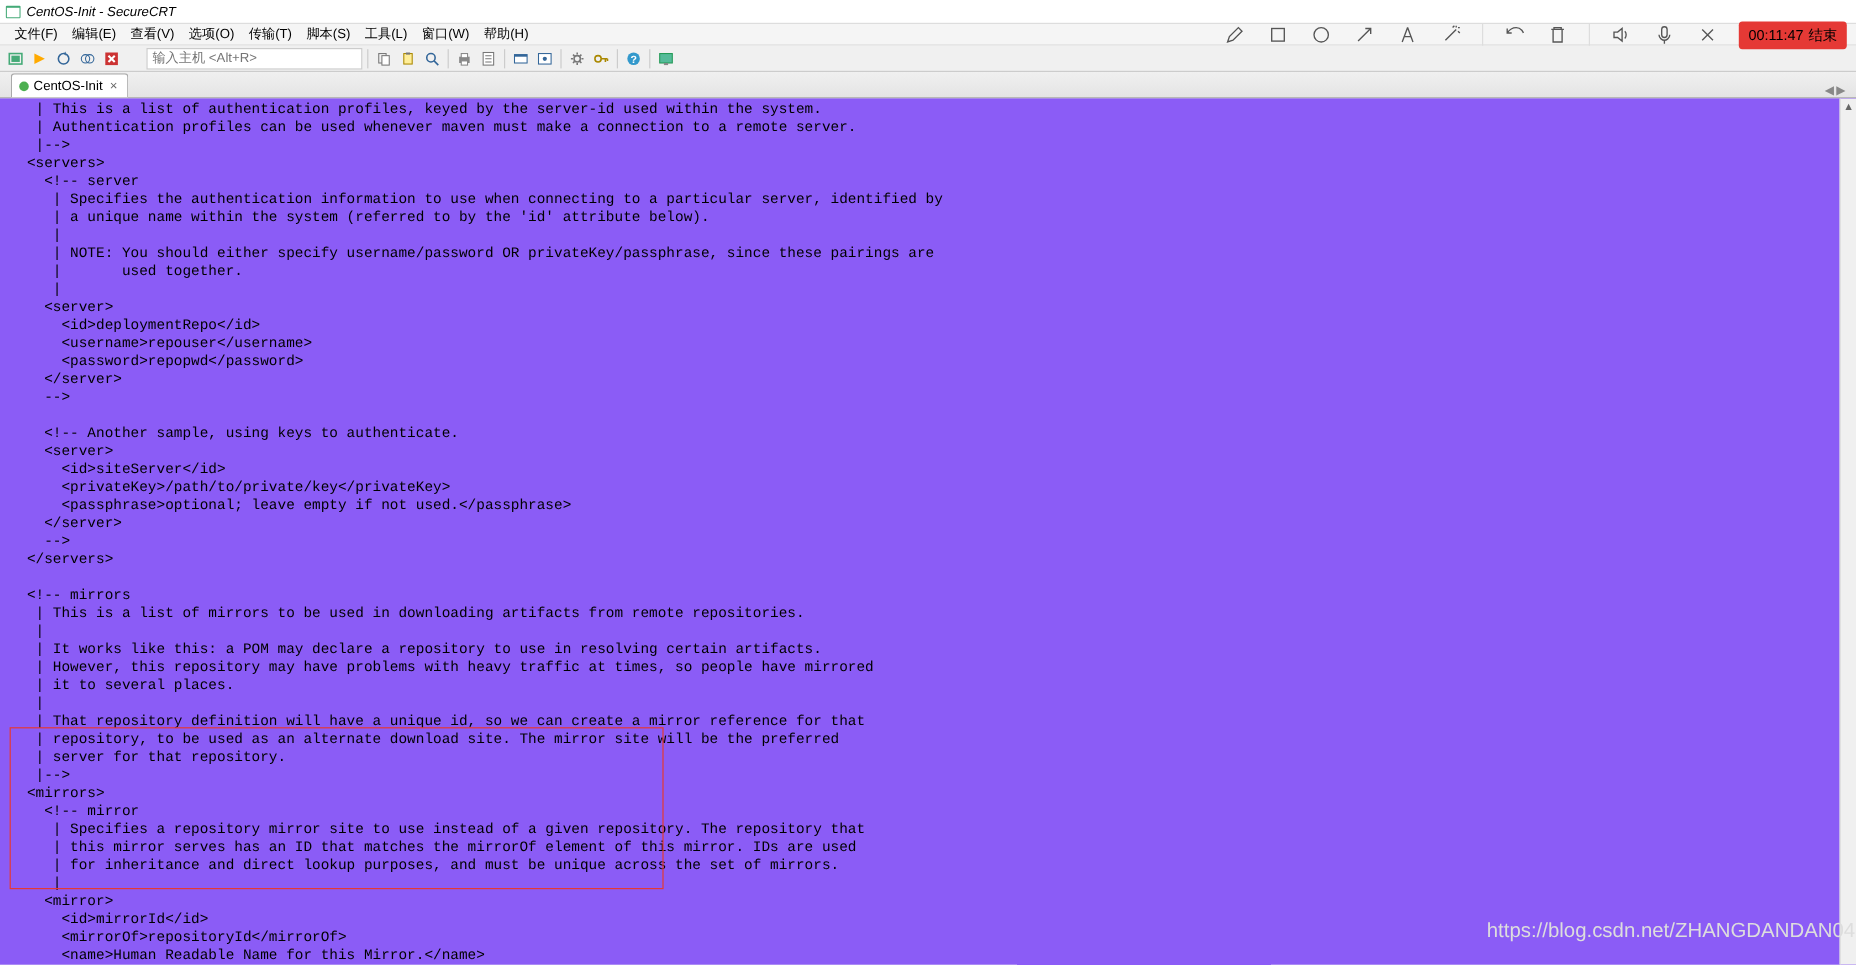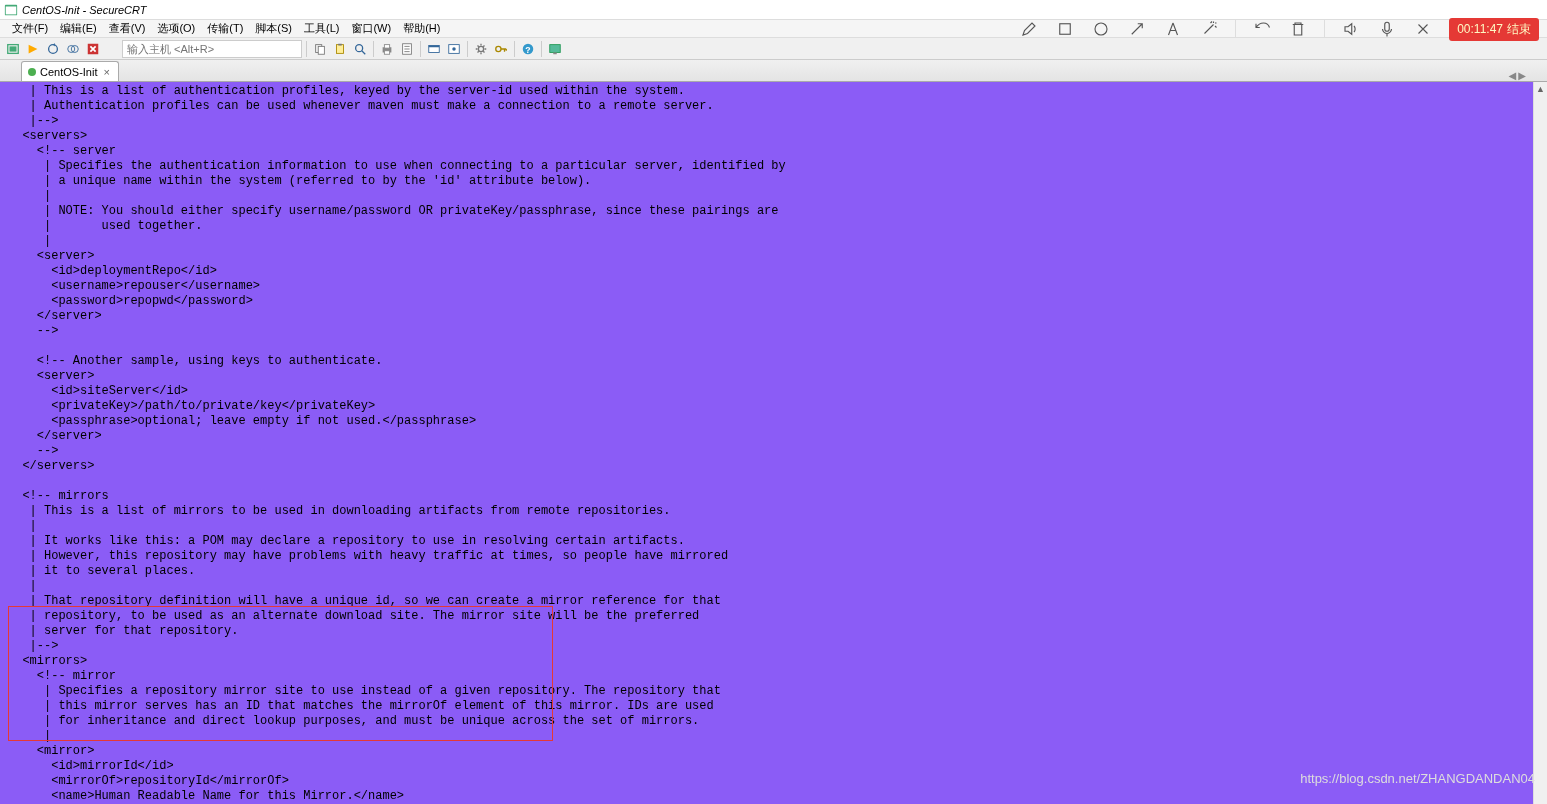--- a/index.html
+++ b/index.html
@@ -12,32 +12,32 @@
     .menu-item { font-size: 11px; color: #000; padding: 1px 4px; cursor: pointer; }
     .toolbar { height: 22px; background: #f0f0f0; display: flex; align-items: center; padding: 0 4px; gap: 2px; border-bottom: 1px solid #ccc; }
     .tool-btn { width: 18px; height: 18px; display: flex; align-items: center; justify-content: center; cursor: pointer; border: 1px solid transparent; }
     .tool-btn svg { width: 14px; height: 14px; }
     .tool-sep { width: 1px; height: 16px; background: #ccc; margin: 0 2px; }
     .host-input { flex: 0 0 180px; font-size: 11px; padding: 1px 4px; border: 1px solid #ccc; background: #fff; color: #888; height: 18px; margin-left: 18px; }
     .overlay-toolbar { position: absolute; top: 14px; right: 8px; height: 30px; display: flex; align-items: center; gap: 16px; }
     .overlay-btn { width: 20px; height: 20px; display: flex; align-items: center; justify-content: center; cursor: pointer; color: #666; }
     .overlay-btn svg { width: 18px; height: 18px; stroke: #555; fill: none; stroke-width: 1.5; }
     .overlay-sep { width: 1px; height: 18px; background: #ddd; }
-    .rec-timer { background: #e53935; color: #fef9c3; padding: 3px 8px; border-radius: 3px; font-size: 12px; display: flex; align-items: center; gap: 4px; }
-    .tabbar { height: 22px; background: linear-gradient(#f0f0f0,#e4e4e4); display: flex; align-items: flex-end; padding: 0 21px; border-bottom: 1px solid #aaa; }
+    .rec-timer { background: #e53935; color: #000000; padding: 3px 8px; border-radius: 3px; font-size: 12px; display: flex; align-items: center; gap: 4px; }
+    .tabbar { height: 22px; background: linear-gradient(#f0f0f0,#e4e4e4); display: flex; align-items: flex-end; padding: 0 9px; border-bottom: 1px solid #aaa; }
     .tab { background: #fff; border: 1px solid #aaa; border-bottom: none; border-radius: 3px 3px 0 0; padding: 2px 6px; display: flex; align-items: center; gap: 4px; font-size: 11px; height: 20px; }
     .tab-ind { width: 8px; height: 8px; border-radius: 50%; background: #4caf50; display: inline-block; }
     .tab-close { cursor: pointer; color: #666; font-size: 11px; padding: 0 2px; }
     .tab-nav { margin-left: auto; display: flex; gap: 2px; color: #888; font-size: 10px; }
     .terminal { background: #8b5cf6; height: calc(804px - 82px); position: relative; overflow: hidden; }
     .terminal-content { font-family: "Consolas","Courier New",monospace; font-size: 12px; line-height: 1.25; color: #000; padding: 2px 8px; white-space: pre; position: relative; }
     .scrollbar-v { position: absolute; right: 0; top: 0; bottom: 0; width: 14px; background: #f0f0f0; border-left: 1px solid #ddd; }
     .scroll-arrow { height: 14px; display: flex; align-items: center; justify-content: center; font-size: 9px; color: #666; cursor: pointer; }
     .highlight-box { position: absolute; border: 1px solid #e53935; pointer-events: none; }
-    .watermark { position: absolute; bottom: 18px; right: 12px; color: #ddd; font-size: 13px; font-family: Arial; pointer-events: none; margin-left: 38px; }
+    .watermark { position: absolute; bottom: 18px; right: 1px; color: #ddd; font-size: 17px; font-family: Arial; pointer-events: none; margin-left: 38px; }
   </style>
 </head>
 <body>
 
 <div class="titlebar">
   <span class="titlebar-icon">
     <svg viewBox="0 0 16 16">
         <rect x="1" y="2" width="14" height="12" fill="#4a7" rx="1"></rect>
         <rect x="2" y="4" width="12" height="9" fill="#fff"></rect>
       </svg>

